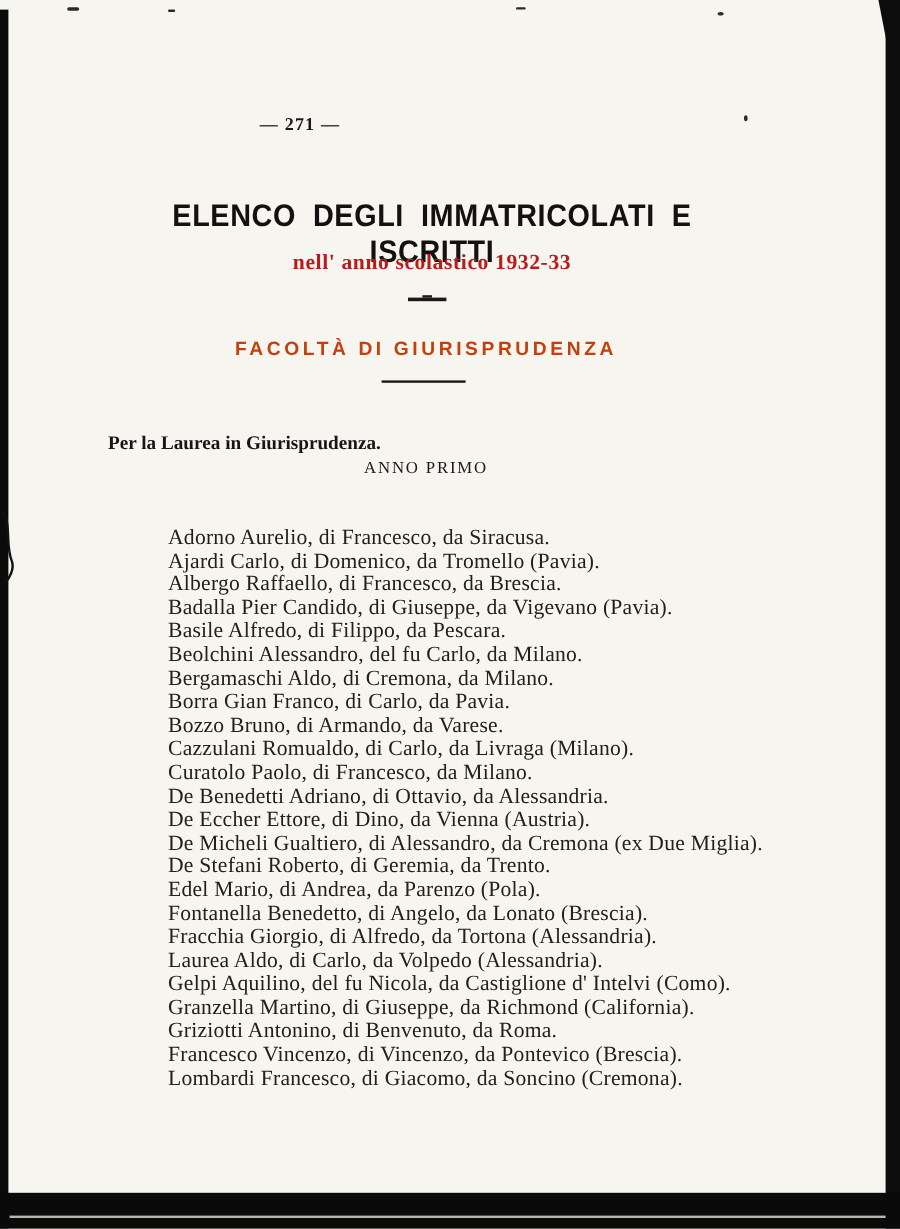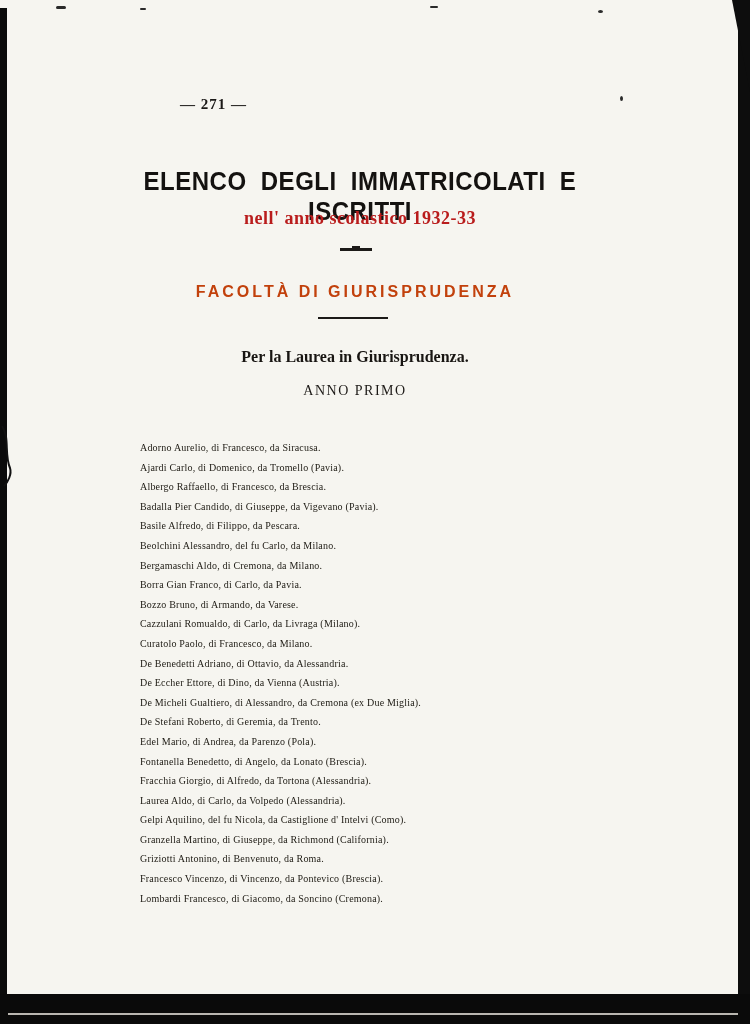--- a/index.html
+++ b/index.html
@@ -23,21 +23,21 @@
     border-top:92px solid #0d0d0d;
     border-left:18px solid transparent;
   }
   .edge-bottom{position:absolute;left:0;right:0;bottom:0;height:30px;background:#0a0a0a;}
   .edge-bottom-line{position:absolute;left:8px;right:12px;bottom:9px;height:2px;background:#b9b6b0;}
   .speck{position:absolute;background:#2a2a2a;border-radius:50%;}
   .pen-mark{position:absolute;left:0;top:420px;}
   
   .page-number{
     position:absolute;top:96px;left:180px;width:140px;
-    font-size:15px;font-weight:bold;letter-spacing:1px;color:#1b1917;
+    text-align:center;font-size:15px;font-weight:bold;letter-spacing:1px;color:#1b1917;
   }
   .doc-title{
     position:absolute;top:168px;left:90px;width:540px;
     text-align:center;
     font-family:"Liberation Sans", sans-serif;
     font-size:24px;font-weight:bold;letter-spacing:0.5px;word-spacing:7px;
     color:#141210;
     transform:scaleY(1.08);
   }
   .doc-subtitle{
@@ -53,37 +53,37 @@
   .faculty-heading{
     position:absolute;top:283px;left:90px;width:530px;
     text-align:center;
     font-family:"Liberation Sans", sans-serif;
     font-size:16px;font-weight:bold;letter-spacing:3px;color:#c2410c;
   }
   .faculty-rule{
     position:absolute;top:317px;left:318px;width:70px;height:2px;background:#1c1a18;
   }
   .degree-heading{
-    position:absolute;top:348px;left:90px;width:530px;
-    text-align:center;font-size:16px;font-weight:bold;color:#181512;
+    position:absolute;top:361px;left:90px;width:530px;
+    font-size:16px;font-weight:bold;color:#181512;
   }
   .year-heading{
     position:absolute;top:383px;left:90px;width:530px;
     text-align:center;font-size:14px;letter-spacing:1.5px;color:#1d1a17;
   }
   .count-label{
     position:absolute;top:409px;left:90px;width:530px;
     text-align:center;font-size:14px;color:#1d1a17;
   }
   .student-list{
     position:absolute;top:438px;left:140px;right:50px;
   }
   .student-list p{
     margin:0;padding:0;
-    font-size:10px;line-height:19.6px;
+    font-size:18px;line-height:19.6px;
     letter-spacing:0.2px;
     color:#232019;
     white-space:nowrap;
   }
 </style>
 </head>
 <body>
 
 <div class="page">
 

